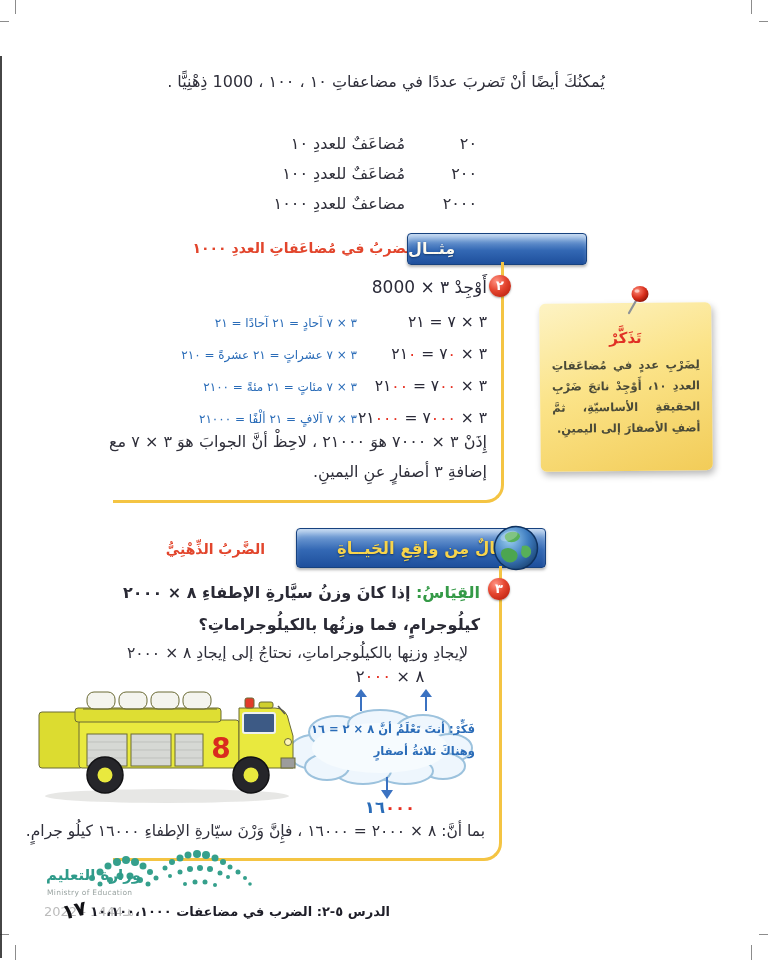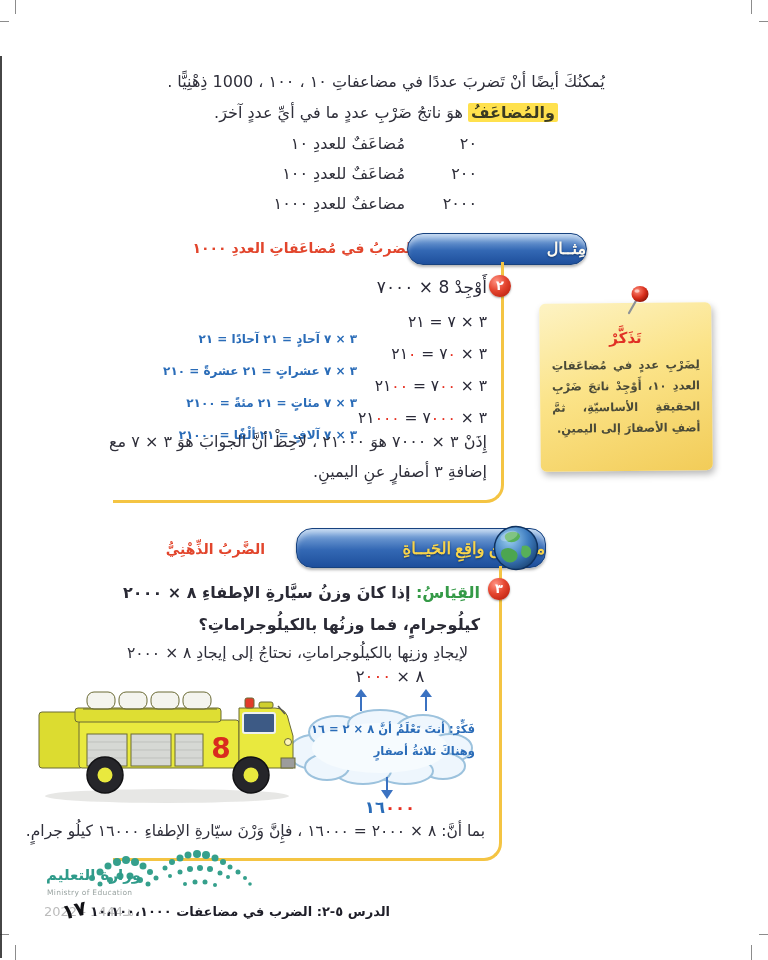--- a/index.html
+++ b/index.html
@@ -11,24 +11,24 @@
 
   
   .intro{position:absolute;left:60px;right:56px;top:66px;text-align:center;direction:rtl;
          font-size:16px;line-height:31px;color:#2f2f3a;}
   .hl{background:#ffe14d;font-weight:bold;color:#3b3b22;padding:0 3px;border-radius:2px;}
   .multiples{position:absolute;right:291px;top:134px;direction:rtl;font-size:16px;color:#2f2f3a;}
   .mult-row{display:flex;direction:rtl;align-items:baseline;height:30px;}
   .mult-val{display:inline-block;width:72px;text-align:right;}
 
   
-  .pill{position:absolute;border-radius:16px;border:1.5px solid #17427f;
+  .pill{position:absolute;border-radius:4px;border:1.5px solid #17427f;
         background:linear-gradient(#8fb6e4 0%,#3368b4 55%,#1e4f9c 100%);
         box-shadow:inset 0 7px 6px -3px rgba(255,255,255,.55),0 2px 3px rgba(0,0,0,.3);
-        text-align:right;font-family:Liberation Serif, serif;}
+        text-align:left;}
   .pill1{left:407px;top:233px;width:178px;height:30px;line-height:29px;
          font-size:16px;font-weight:bold;color:#fdfaf0;text-shadow:0 1px 2px #13386e;}
   .pill2{left:296px;top:528px;width:250px;height:40px;line-height:39px;
          font-size:16.5px;font-weight:bold;color:#f7d44c;text-shadow:0 1px 2px #12356a;direction:rtl;
          padding-left:40px;box-sizing:border-box;}
   .topic-red{position:absolute;font-size:14px;font-weight:bold;color:#e2452c;white-space:nowrap;direction:rtl;}
   .topic1{right:352px;top:240px;text-align:center;}
   .topic2{right:503px;top:541px;}
 
   
@@ -38,22 +38,22 @@
   .bracket2{left:113px;top:566px;width:386px;height:292px;}
   .numdot{position:absolute;width:22px;height:22px;border-radius:50%;
           background:radial-gradient(circle at 34% 28%,#ff9383 0%,#e4452f 45%,#b01505 100%);
           box-shadow:0 1px 2px rgba(0,0,0,.35);color:#fff;font-size:13px;font-weight:bold;
           text-align:center;line-height:22px;}
 
   
   .prompt{position:absolute;right:281px;top:277px;font-size:17px;direction:rtl;white-space:nowrap;color:#2a2a38;}
   .step-row{position:absolute;left:100px;width:387px;height:28px;direction:rtl;}
   .step-eq{position:absolute;right:0;font-size:15.5px;white-space:nowrap;direction:rtl;}
-  .step-note{position:absolute;right:130px;font-size:12px;font-weight:bold;color:#2a6cb8;
-             white-space:nowrap;direction:rtl;top:19px;}
+  .step-note{position:absolute;right:130px;font-size:12px;font-weight:normal;color:#2a6cb8;
+             white-space:nowrap;direction:rtl;top:3px;}
   .seg-dk{color:#2a2a38;}
   .seg-rd{color:#e63022;}
   .seg-bl{color:#2a6cb8;}
   .conclusion{position:absolute;right:281px;left:85px;top:427px;font-size:16px;line-height:30px;
               direction:rtl;text-align:right;color:#2f2f3a;}
 
   
   .sticky{position:absolute;left:540px;top:303px;width:172px;height:168px;
           background:linear-gradient(160deg,#fdf3c4 0%,#fbe388 45%,#f2cc58 100%);
           border-radius:6px;box-shadow:2px 4px 7px rgba(0,0,0,.28);transform:rotate(-.6deg);
@@ -98,23 +98,20 @@
   <div class="crop" style="left:751px;top:0;width:1px;height:14px"></div>
   <div class="crop" style="left:759px;top:21px;width:9px;height:1px"></div>
   <div class="crop" style="left:0;top:934px;width:9px;height:1px"></div>
   <div class="crop" style="left:15px;top:945px;width:1px;height:15px"></div>
   <div class="crop" style="left:759px;top:934px;width:9px;height:1px"></div>
   <div class="crop" style="left:751px;top:945px;width:1px;height:15px"></div>
   <div class="page-edge"></div>
 
   <div class="intro">
     <div><span>يُمكنُكَ أيضًا أنْ تَضربَ عددًا في مضاعفاتِ ١٠ ، ١٠٠ ، 1000 ذِهْنِيًّا .</span></div>
-    <div>
-      <span class="hl">والمُضاعَفُ</span><span> هوَ ناتجُ ضَرْبِ عددٍ ما في أيِّ عددٍ آخرَ.</span>
-    </div>
   </div>
   <div class="multiples">
     <div class="mult-row">
       <span class="mult-val">٢٠</span>
       <span>مُضاعَفٌ للعددِ ١٠</span>
     </div>
     <div class="mult-row">
       <span class="mult-val">٢٠٠</span>
       <span>مُضاعَفٌ للعددِ ١٠٠</span>
     </div>
@@ -122,21 +119,21 @@
       <span class="mult-val">٢٠٠٠</span>
       <span>مضاعفٌ للعددِ ١٠٠٠</span>
     </div>
   </div>
 
   <div class="topic-red topic1">الضربُ في مُضاعَفاتِ العددِ ١٠٠٠</div>
   <div class="pill pill1">مِثــال</div>
   <div class="bracket bracket1"></div>
   <div class="numdot" style="left:489px;top:275px">٢</div>
 
-  <div class="prompt">أَوْجِدْ 8 × ٧٠٠٠</div>
+  <div class="prompt">أَوْجِدْ ٣ × 8000</div>
 
   <div class="step-row" style="top:313px">
     <span class="step-eq"><span class="seg-dk">٣ × ٧ = ٢١</span></span>
     <span class="step-note">٣ × ٧ آحادٍ = ٢١ آحادًا = ٢١</span>
   </div>
   <div class="step-row" style="top:345px">
     <span class="step-eq"><span class="seg-dk">٣ × ٧</span><span class="seg-rd">٠</span><span class="seg-dk"> = ٢١</span><span class="seg-rd">٠</span></span>
     <span class="step-note">٣ × ٧ عشراتٍ = ٢١ عشرةً = ٢١٠</span>
   </div>
   <div class="step-row" style="top:377px">

